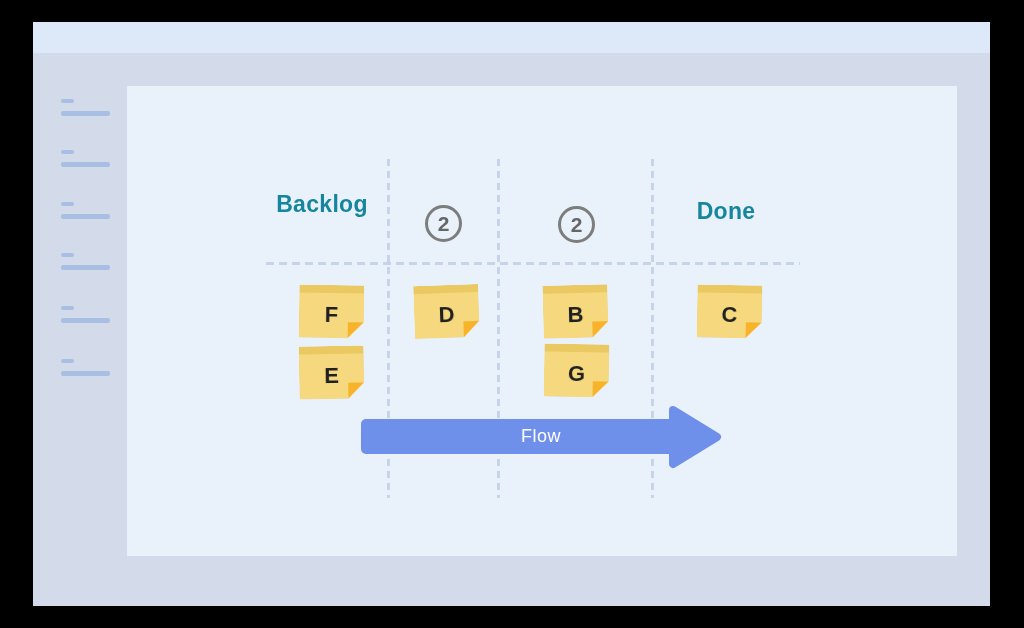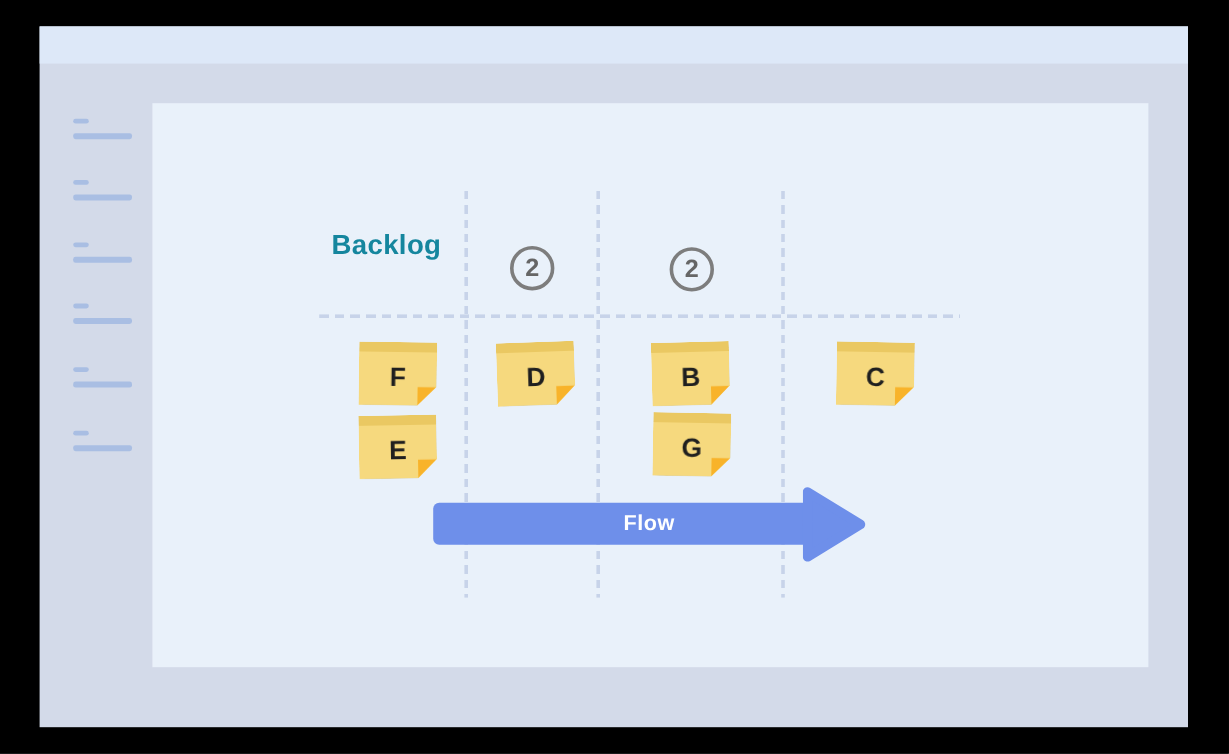--- a/index.html
+++ b/index.html
@@ -108,21 +108,21 @@
   .arrow-head {
     position: absolute;
     left: 542px; top: 316px;
   }
   .arrow-label {
     position: absolute;
     left: 234px; top: 333px;
     width: 360px; height: 35px;
     display: flex; align-items: center; justify-content: center;
     color: #ffffff;
-    font-size: 18px; font-weight: 700; letter-spacing: 0.5px;
+    font-size: 18px; font-weight: 400; letter-spacing: 0.5px;
   }
 </style>
 </head>
 <body>
 
 <div id="stage">
   <div class="window">
 
     <div class="topbar"></div>
 
@@ -154,20 +154,21 @@
     </div>
 
     <div class="panel">
 
       <div class="vline" style="left:260px"></div>
       <div class="vline" style="left:370px"></div>
       <div class="vline" style="left:524px"></div>
       <div class="hline"></div>
 
       <div class="col-header" style="left:110px; top:104px">Backlog</div>
+      <div class="col-header" style="left:514px; top:111px">Done</div>
 
       <div class="wip-badge" style="left:298px; top:119px">
           <span>2</span>
         </div>
       <div class="wip-badge" style="left:431px; top:120px">
           <span>2</span>
         </div>
 
       <div class="note" style="left:172px; top:199px; transform:rotate(0.8deg)">
           <span>F</span>

